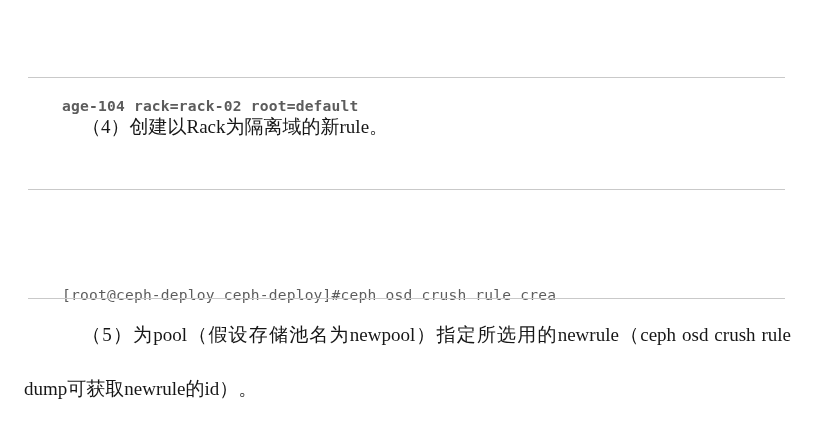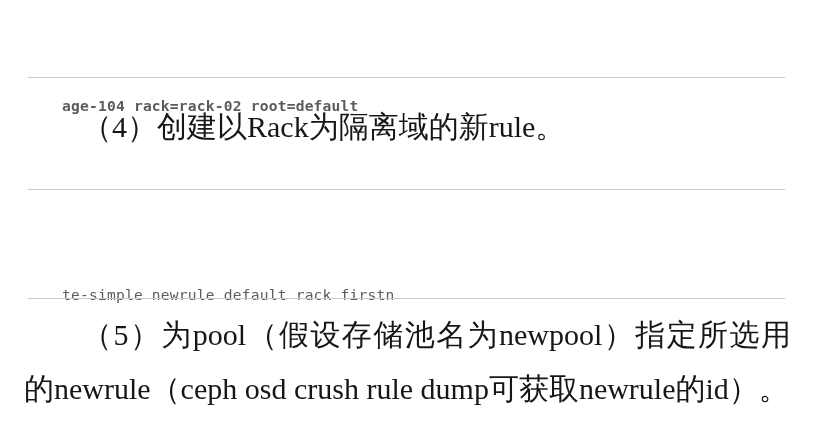--- a/index.html
+++ b/index.html
@@ -54,21 +54,21 @@
   #rule-1 { top: 69px; }
   #rule-2 { top: 181px; }
   #rule-3 { top: 290px; }
 
   
   .para {
     position: absolute;
     left: 24px;
     right: 24px;
     font-family: "Liberation Serif", "DejaVu Serif", serif;
-    font-size: 30px;
+    font-size: 19px;
     line-height: 54px;
     color: #161616;
     text-align: justify;
     text-justify: inter-ideograph;
     text-indent: 58px;
   }
   #para-4 { top: 100px; }
   #para-5 { top: 308px; }
 </style>
 </head>
@@ -80,20 +80,20 @@
     <span class="code-line">age-104 rack=rack-02 root=default</span>
   </div>
 
   <hr class="hrule" id="rule-1">
 
   <div class="para" id="para-4">（4）创建以Rack为隔离域的新rule。</div>
 
   <hr class="hrule" id="rule-2">
 
   <div class="code-block" id="code-mid">
-    <span class="code-line">te-simple newrule default rack firstn</span>
+    <span class="code-line">[root@ceph-deploy ceph-deploy]#ceph osd crush rule crea</span>
   </div>
 
   <hr class="hrule" id="rule-3">
 
   <div class="para" id="para-5">（5）为pool（假设存储池名为newpool）指定所选用的newrule（ceph osd crush rule dump可获取newrule的id）。</div>
 
 </div>
 
 </body></html>

